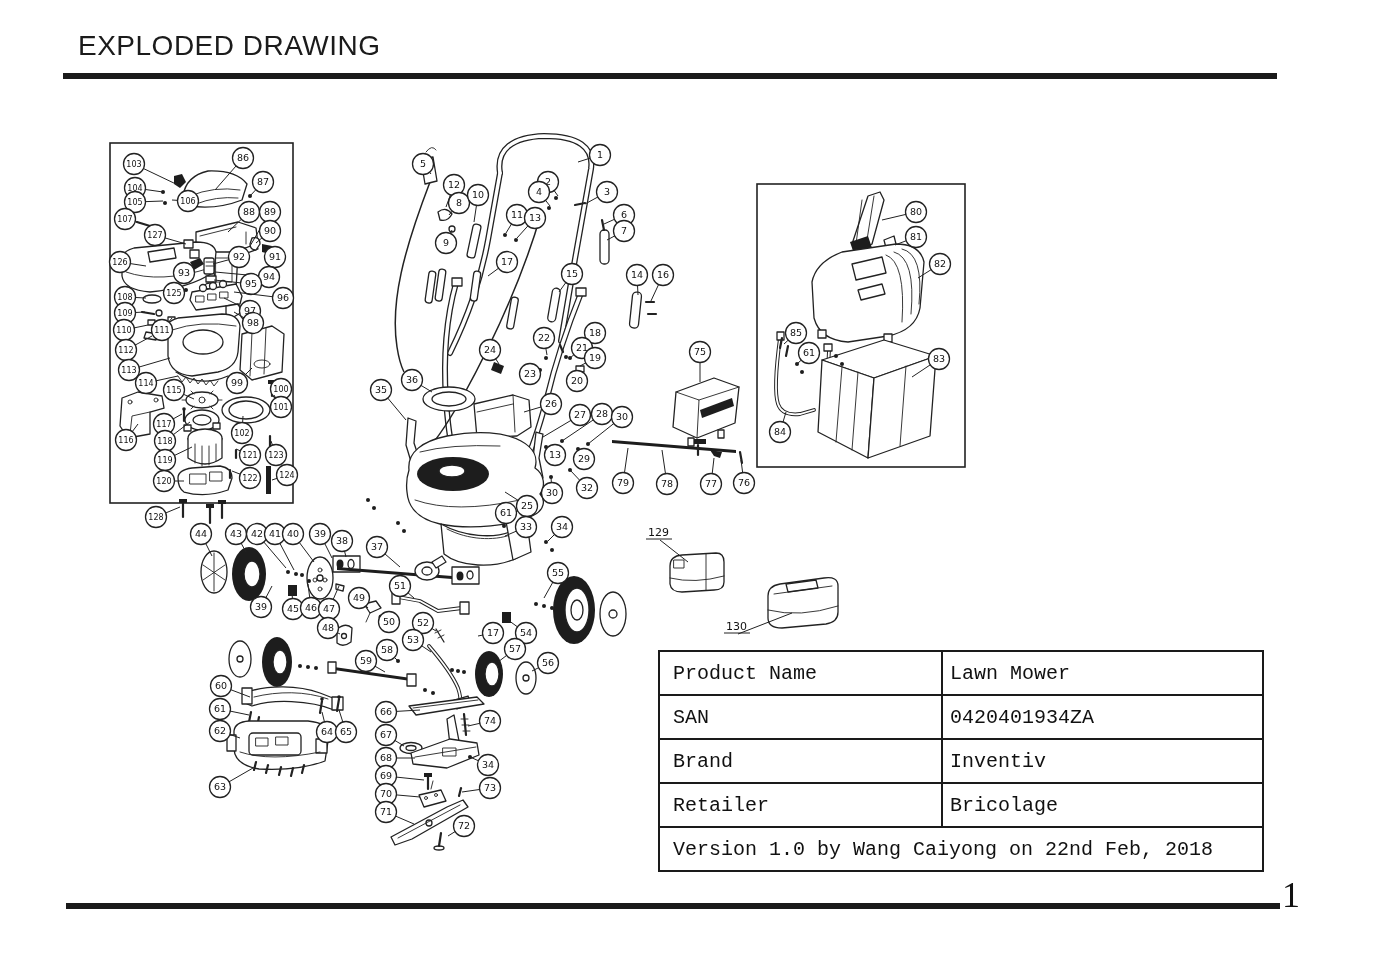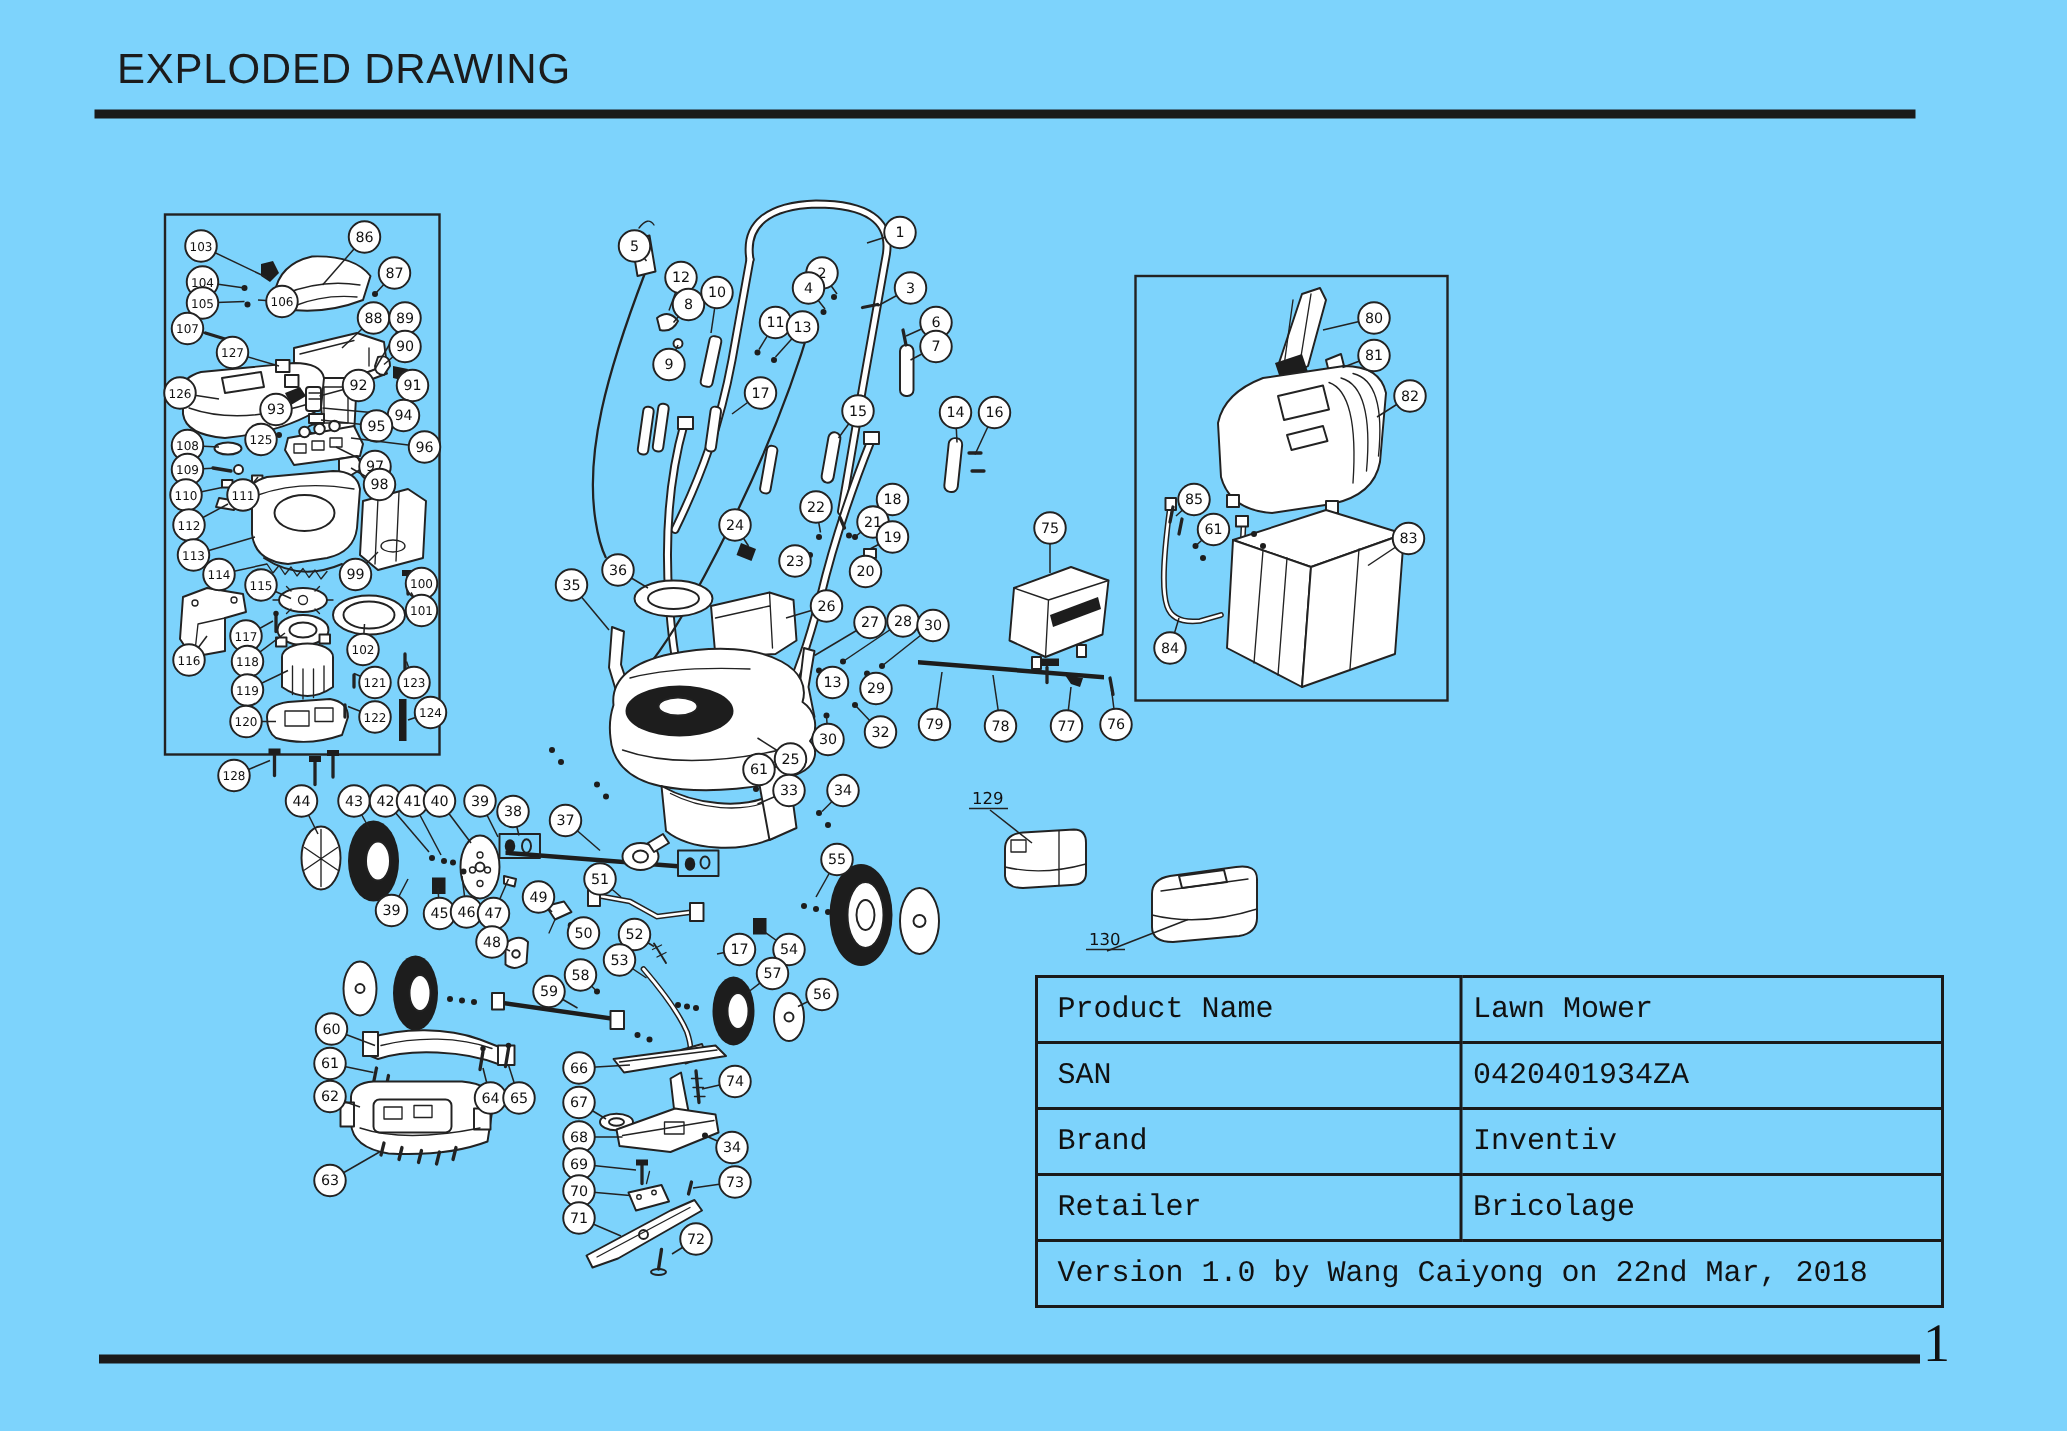--- a/index.html
+++ b/index.html
@@ -1,16 +1,16 @@
 <!DOCTYPE html>
 <html><head>
 <meta charset="utf-8">
 <style>
   html,body{margin:0;padding:0;background:#e8e8e8;}
-  .page{position:relative;width:1378px;height:954px;background:#7dd3fc;overflow:hidden;
+  .page{position:relative;width:1378px;height:954px;background:#ffffff;overflow:hidden;
         font-family:"Liberation Sans",sans-serif;}
   .title{position:absolute;left:78px;top:30px;font-size:28px;letter-spacing:0.5px;
          color:#1b1b1b;font-weight:500;}
   .rule-top{position:absolute;left:63px;top:73px;width:1214px;height:6px;background:#1a1a1a;}
   .rule-bottom{position:absolute;left:66px;top:903px;width:1214px;height:6px;background:#1a1a1a;}
   .page-num{position:absolute;left:1282px;top:874px;font-size:36px;color:#111;
             font-family:"Liberation Serif",serif;}
   svg.diagram{position:absolute;left:0;top:0;}
   
   .p{fill:#fff;stroke:#222;stroke-width:1.3;stroke-linejoin:round;}
@@ -22,21 +22,21 @@
   .rod-o{fill:none;stroke:#222;stroke-width:3.8;stroke-linecap:round;}
   .rod-i{fill:none;stroke:#fff;stroke-width:1.8;stroke-linecap:round;}
   .cable{fill:none;stroke:#222;stroke-width:1.5;}
   .frame{fill:none;stroke:#222;stroke-width:1.6;}
   .scr{stroke:#222;stroke-width:2.2;stroke-linecap:round;}
   .callout-line{stroke:#222;stroke-width:1;}
   .callout-circle{fill:#fff;stroke:#222;stroke-width:1.3;}
   .callout-text{font-family:"DejaVu Sans",sans-serif;fill:#111;text-anchor:middle;}
   .part-label{font-family:"DejaVu Sans",sans-serif;font-size:11px;fill:#111;}
   
-  .info-table{position:absolute;left:690px;top:650px;border-collapse:collapse;
+  .info-table{position:absolute;left:658px;top:650px;border-collapse:collapse;
               font-family:"Liberation Mono",monospace;color:#111;}
   .info-table td{border:2.4px solid #1a1a1a;height:42px;font-size:20px;
                  padding:0 0 0 13px;white-space:nowrap;}
   .info-table td.lbl{width:268px;}
   .info-table td.val{width:312px;padding-left:7px;}
 </style>
 </head>
 <body>
 
 <div class="page">
@@ -1072,20 +1072,20 @@
     </tr>
     <tr>
       <td class="lbl">Brand</td>
       <td class="val">Inventiv</td>
     </tr>
     <tr>
       <td class="lbl">Retailer</td>
       <td class="val">Bricolage</td>
     </tr>
     <tr>
-      <td colspan="2">Version 1.0 by Wang Caiyong on 22nd Mar, 2018</td>
+      <td colspan="2">Version 1.0 by Wang Caiyong on 22nd Feb, 2018</td>
     </tr>
   </tbody>
     </table>
 
   <div class="rule-bottom"></div>
   <div class="page-num">1</div>
 </div>
 
 </body></html>

